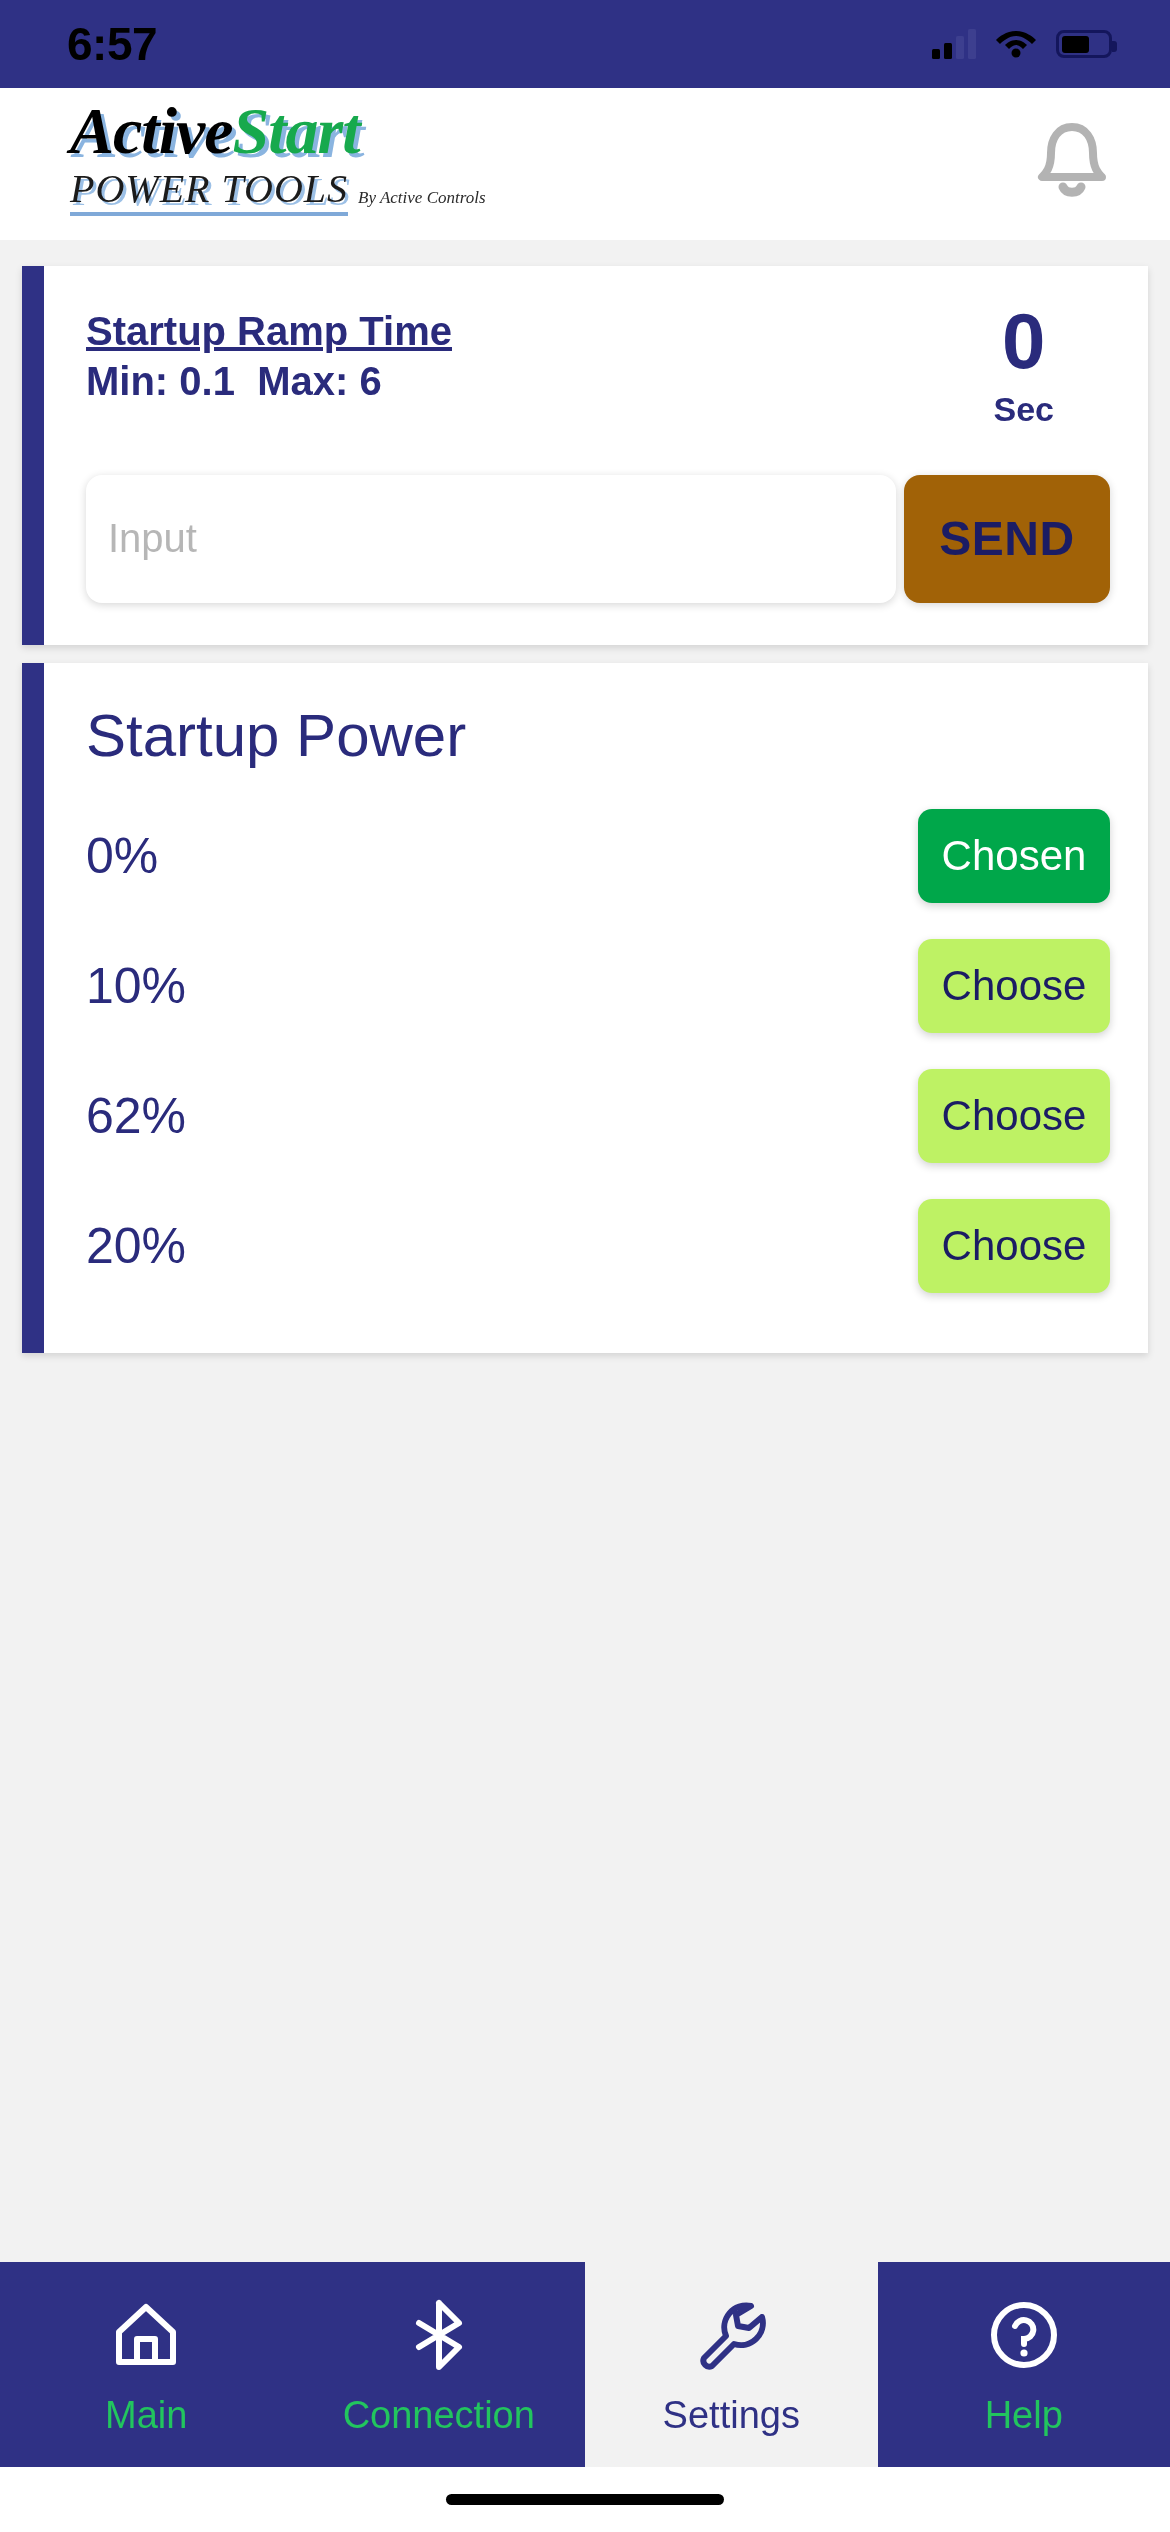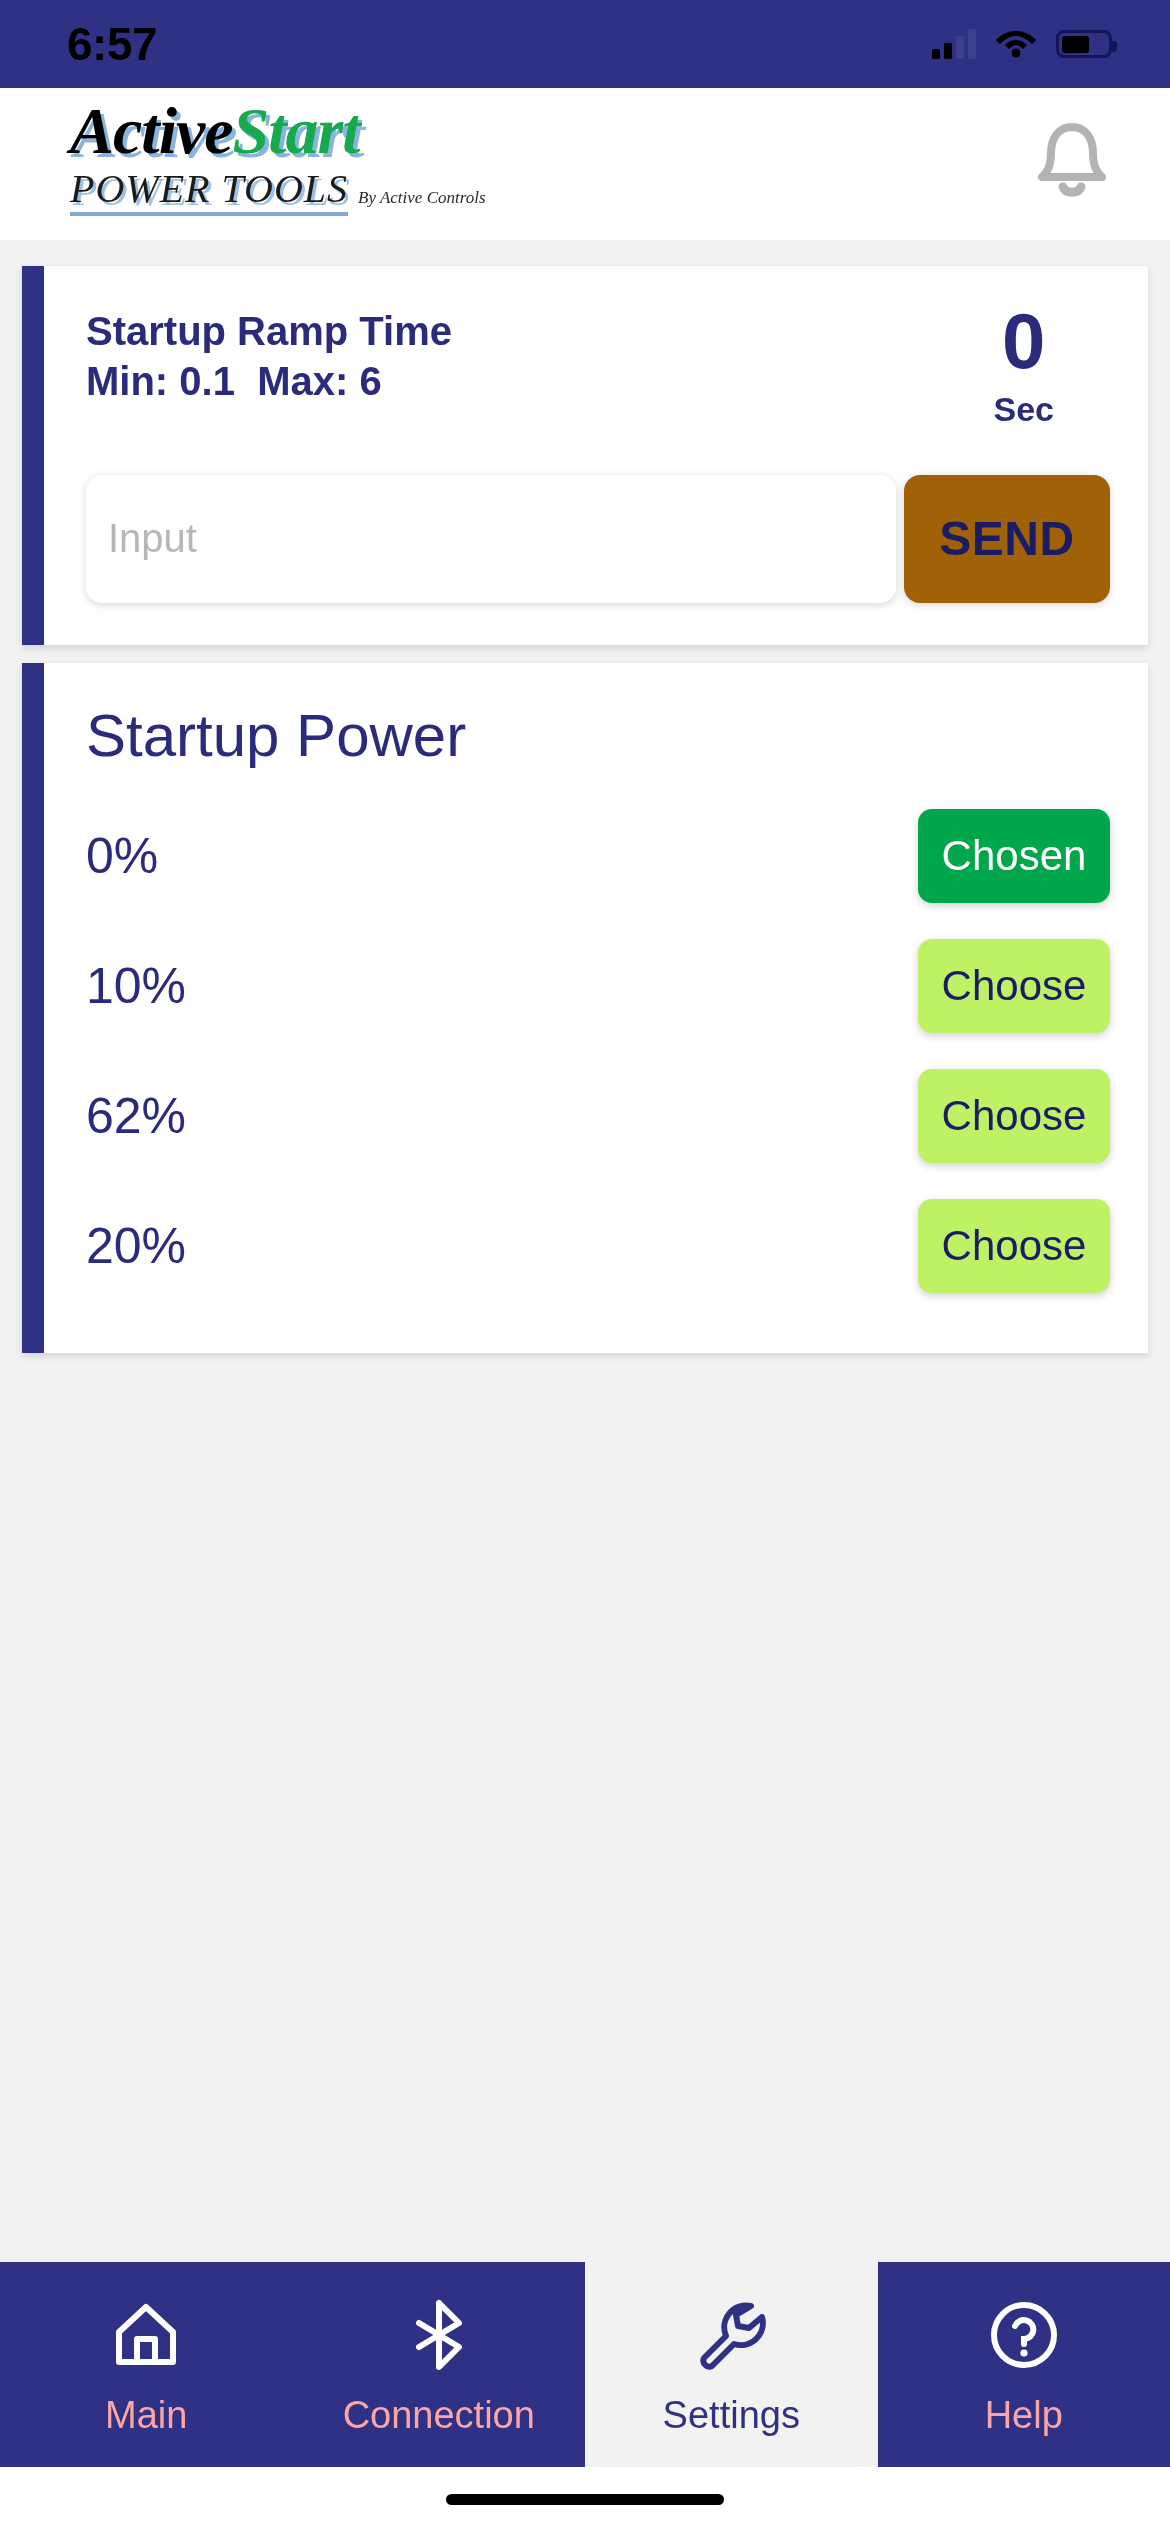--- a/index.html
+++ b/index.html
@@ -112,20 +112,21 @@
   }
   .card-inner { padding:40px 38px 42px 42px; }
 
   
   .ramp-top {
     display:flex; justify-content:space-between; align-items:flex-start;
   }
   .ramp-label-title {
     font-size:40px; font-weight:bold; color:#2a2b7c;
     line-height:1.25;
+    text-decoration:underline;
   }
   .ramp-label-sub {
     font-size:40px; font-weight:bold; color:#2a2b7c;
     line-height:1.25; white-space:pre;
   }
   .ramp-value-box { text-align:center; padding-right:56px; }
   .ramp-value {
     font-size:78px; font-weight:bold; color:#2a2b7c; line-height:0.92;
   }
   .ramp-unit {
@@ -181,21 +182,21 @@
   .bottom-nav {
     flex:0 0 205px;
     background:#2f3185;
     display:flex;
   }
   .nav-item {
     flex:1 1 0;
     display:flex; flex-direction:column;
     align-items:center; justify-content:center;
     gap:22px;
-    color:#fca5a5;
+    color:#22c55e;
   }
   .nav-item.active { background:#f2f2f2; color:#2f3185; }
   .nav-label { font-size:38px; line-height:1; }
   .nav-icon { width:78px; height:78px; display:flex; align-items:center; justify-content:center; }
 
   
   .home-bar-area {
     flex:0 0 65px; background:#ffffff;
     display:flex; align-items:center; justify-content:center;
   }

